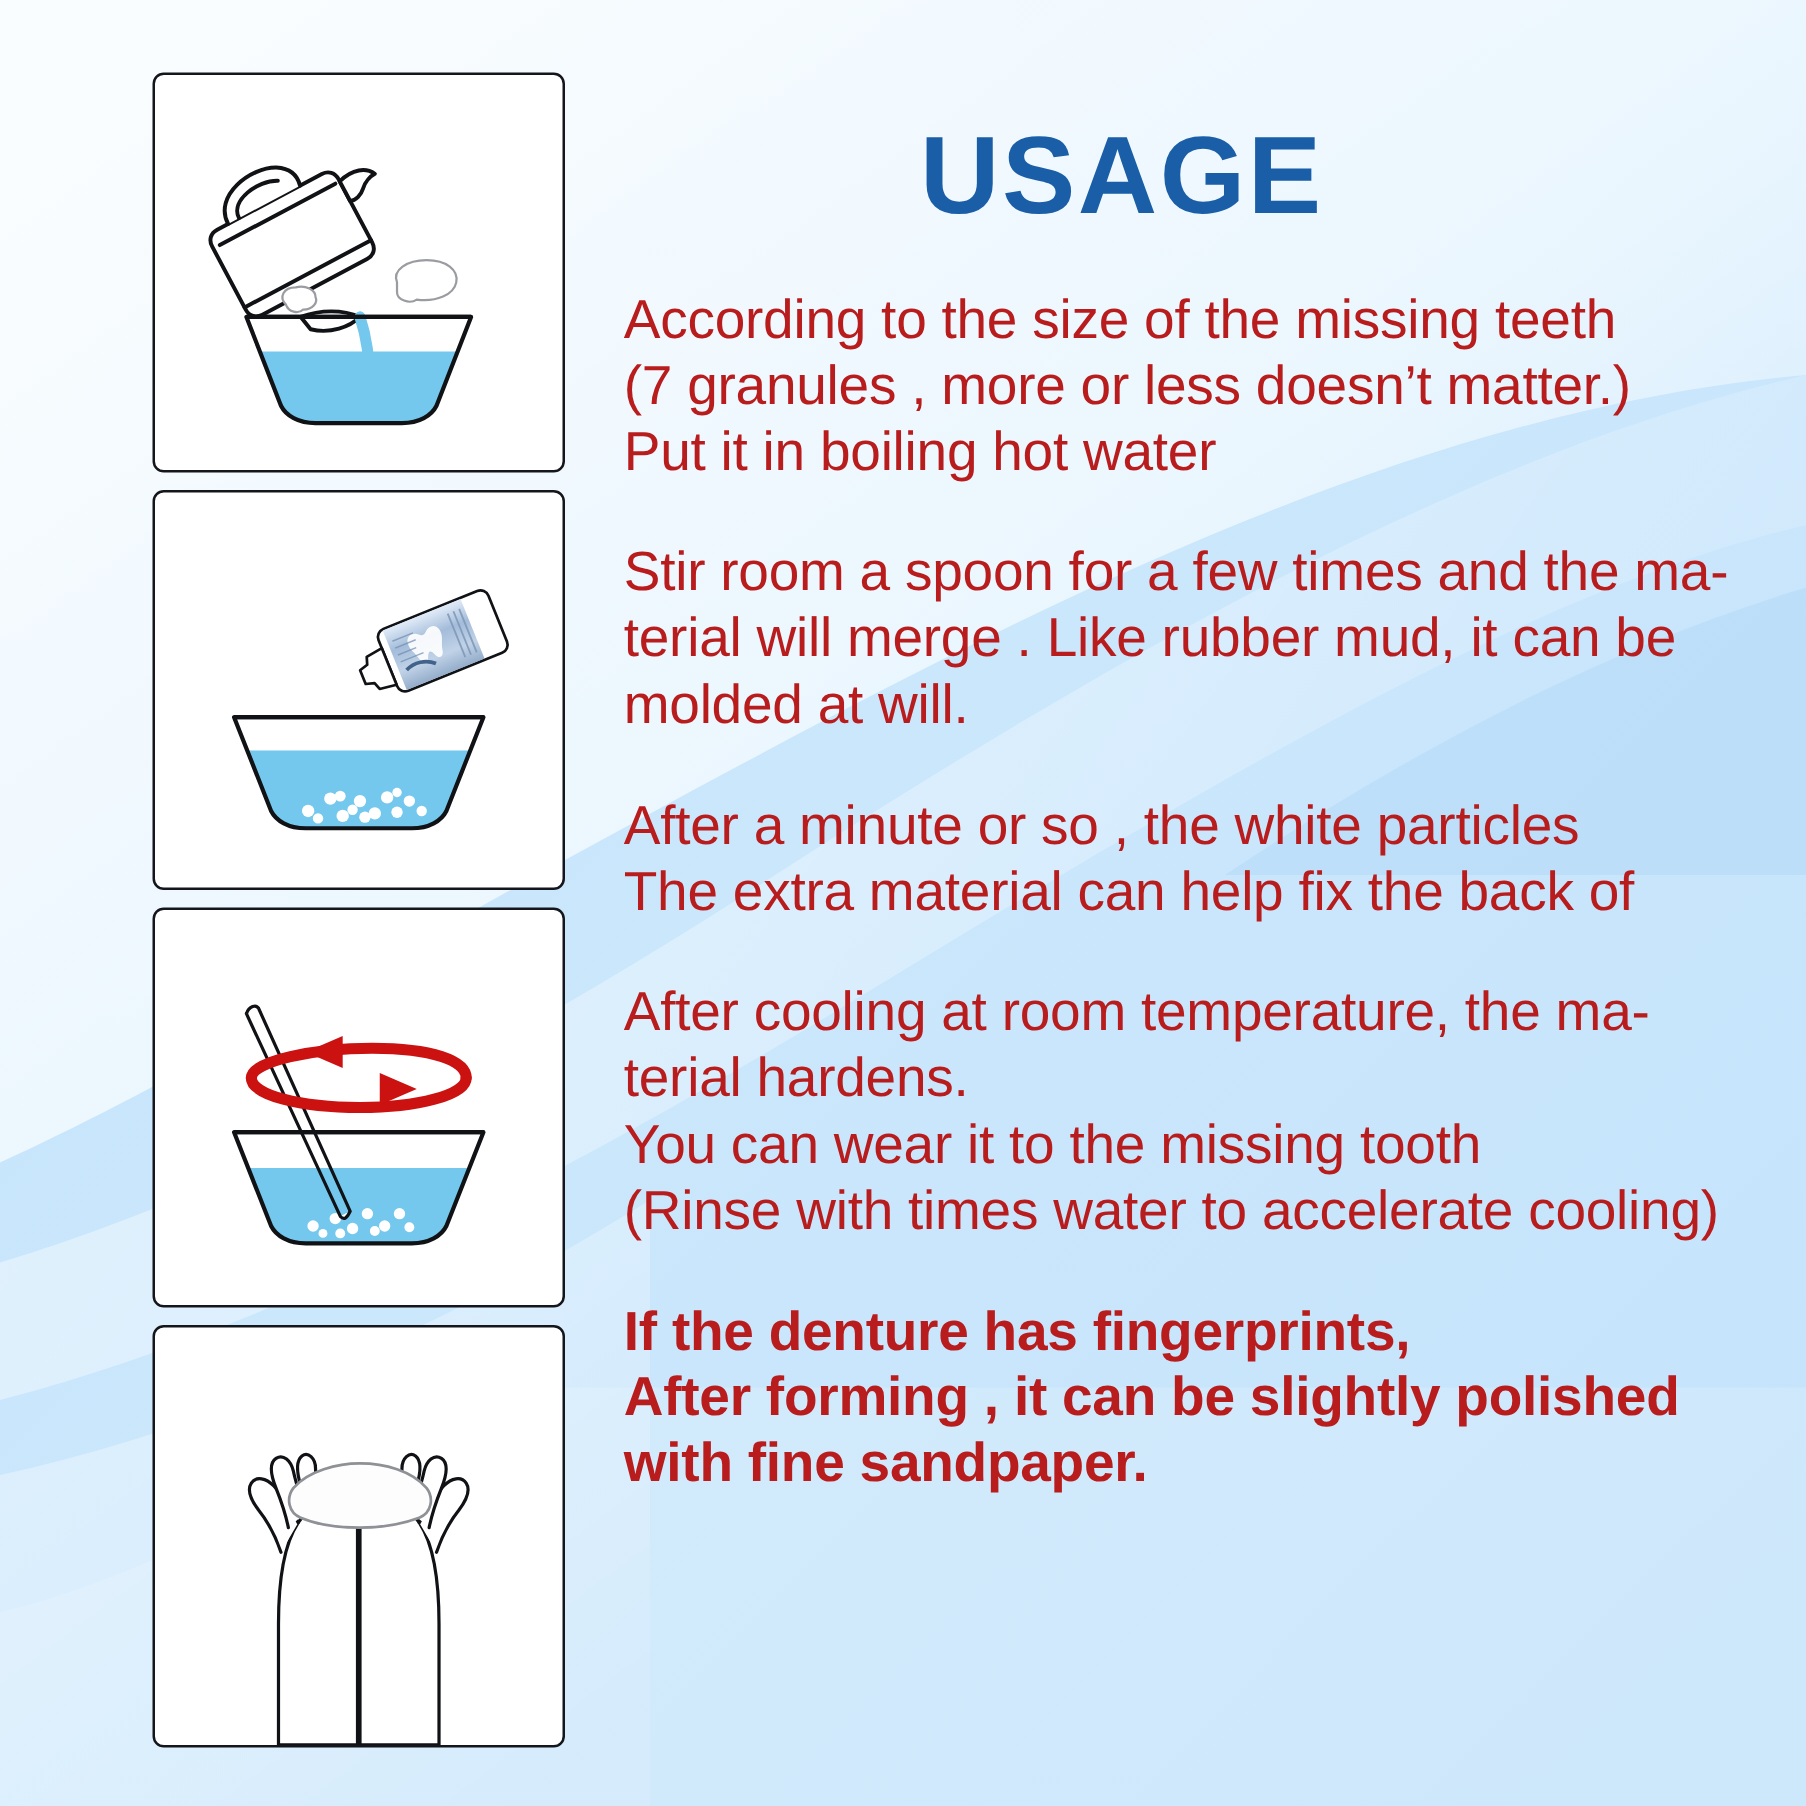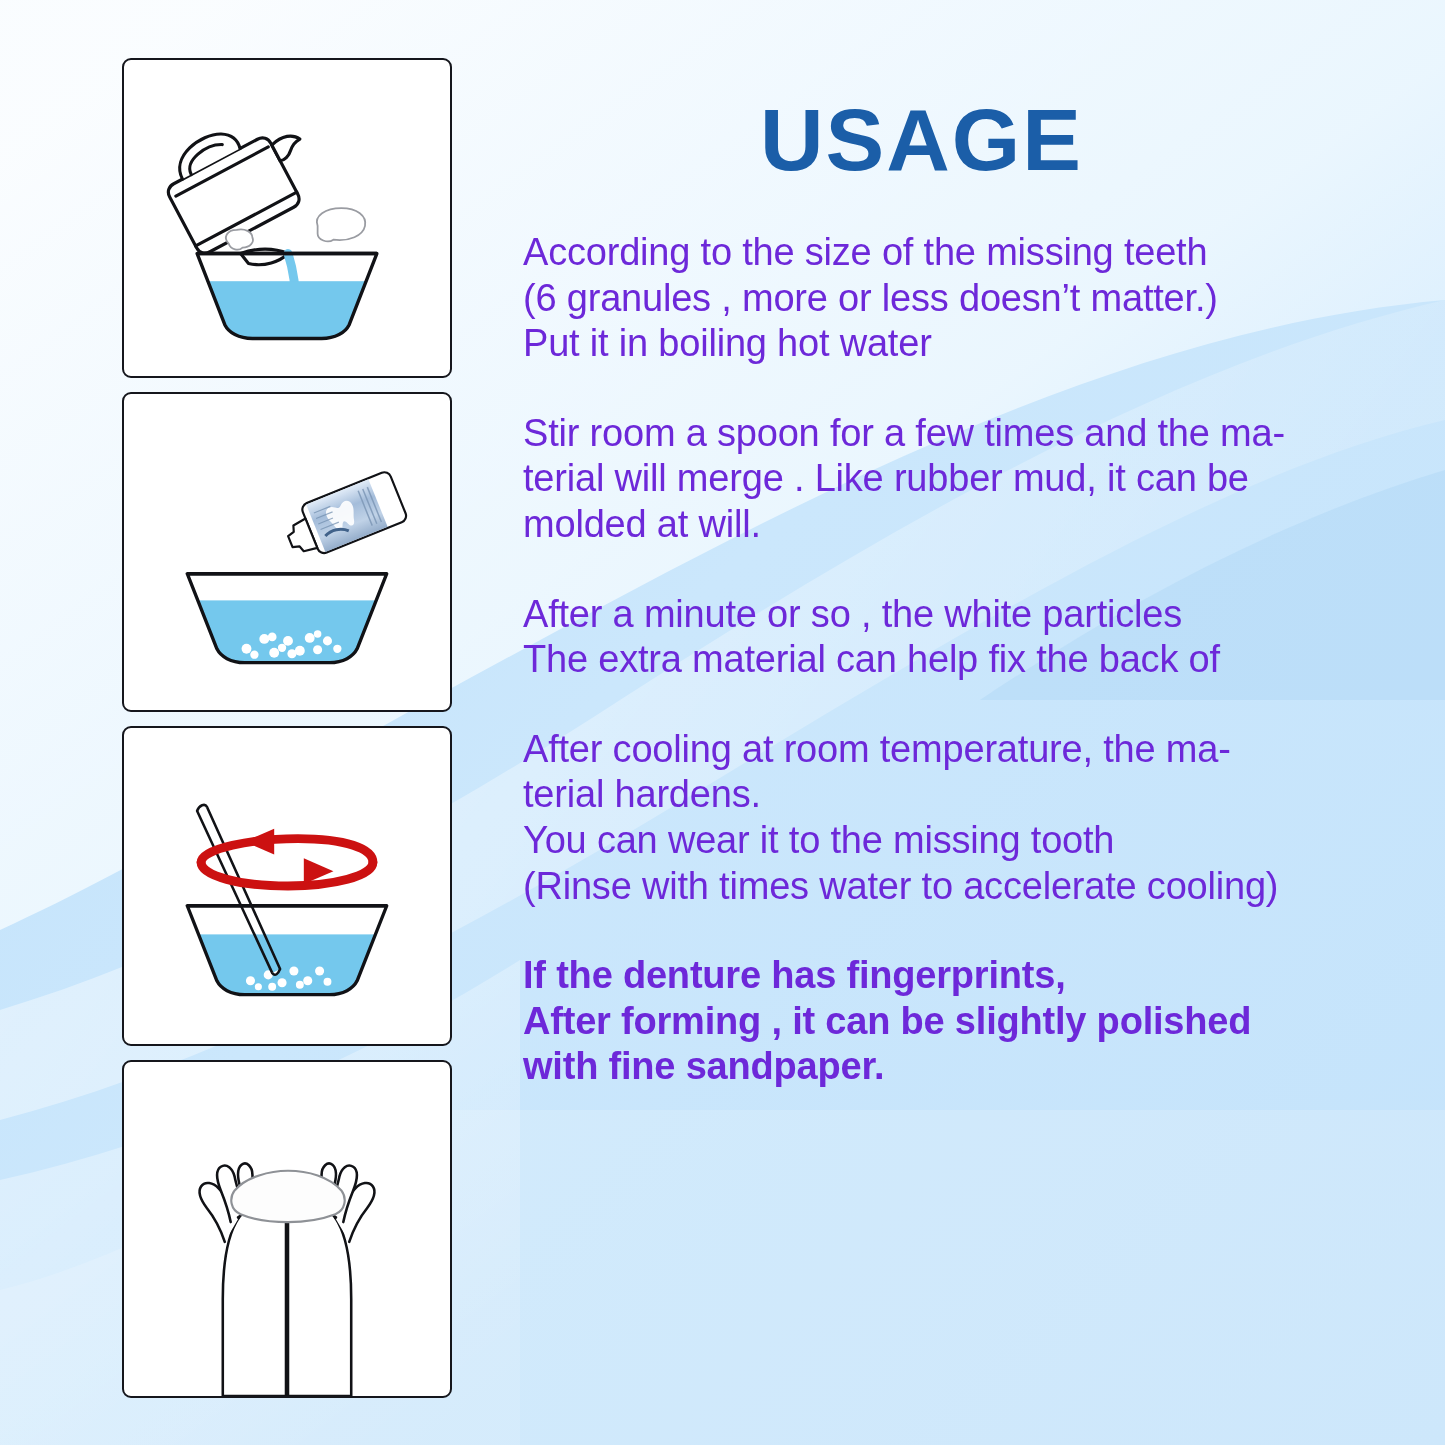--- a/index.html
+++ b/index.html
@@ -49,37 +49,37 @@
   }
   .panel-1 { height: 320px; }
   .panel-2 { height: 320px; }
   .panel-3 { height: 320px; }
   .panel-4 { height: 338px; }
   .panel svg { display: block; width: 100%; height: 100%; }
 
   
   #content {
     position: absolute;
-    left: 523px;
+    left: 499px;
     top: 96px;
     width: 845px;
   }
   #title {
     color: #1b5ea8;
     font-size: 88px;
     font-weight: bold;
     letter-spacing: 2px;
     text-align: center;
     line-height: 1.0;
     margin: 0 0 46px 0;
     padding-right: 48px;
   }
   .para {
-    color: #6d28d9;
-    font-size: 38px;
+    color: #b91c1c;
+    font-size: 44px;
     line-height: 1.20;
     margin: 0 0 44px 0;
     font-weight: 500;
     letter-spacing: -0.2px;
   }
   .para:last-child { margin-bottom: 0; font-weight: bold; }
   .para .ln { display: block; white-space: pre; }
 </style>
 </head>
 <body>
@@ -329,21 +329,21 @@
       </svg>
     </div>
   </div>
 
   <div id="content">
 
     <h1 id="title">USAGE</h1>
 
     <p class="para">
       <span class="ln">According to the size of the missing teeth</span>
-      <span class="ln">(6 granules , more or less doesn’t matter.)</span>
+      <span class="ln">(7 granules , more or less doesn’t matter.)</span>
       <span class="ln">Put it in boiling hot water</span>
     </p>
 
     <p class="para">
       <span class="ln">Stir room a spoon for a few times and the ma-</span>
       <span class="ln">terial will merge . Like rubber mud, it can be</span>
       <span class="ln">molded at will.</span>
     </p>
 
     <p class="para">

